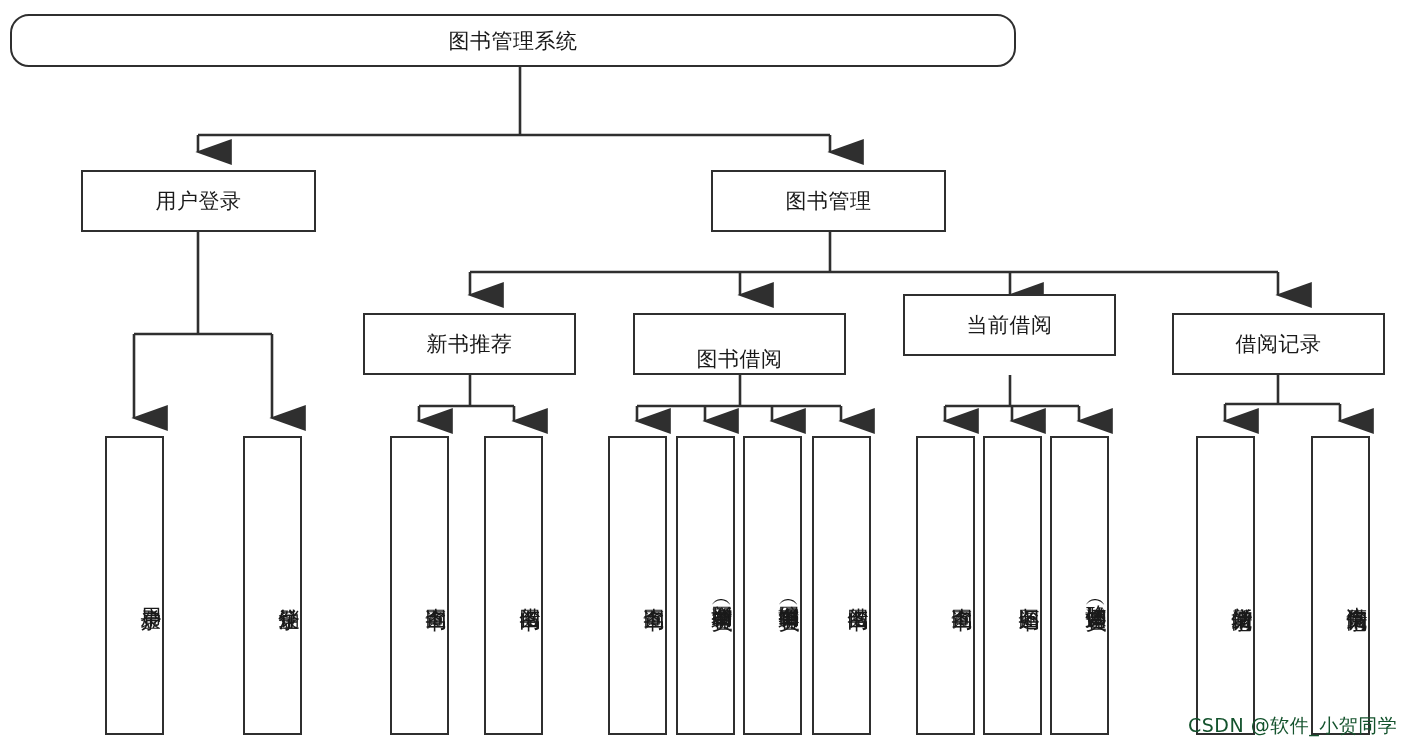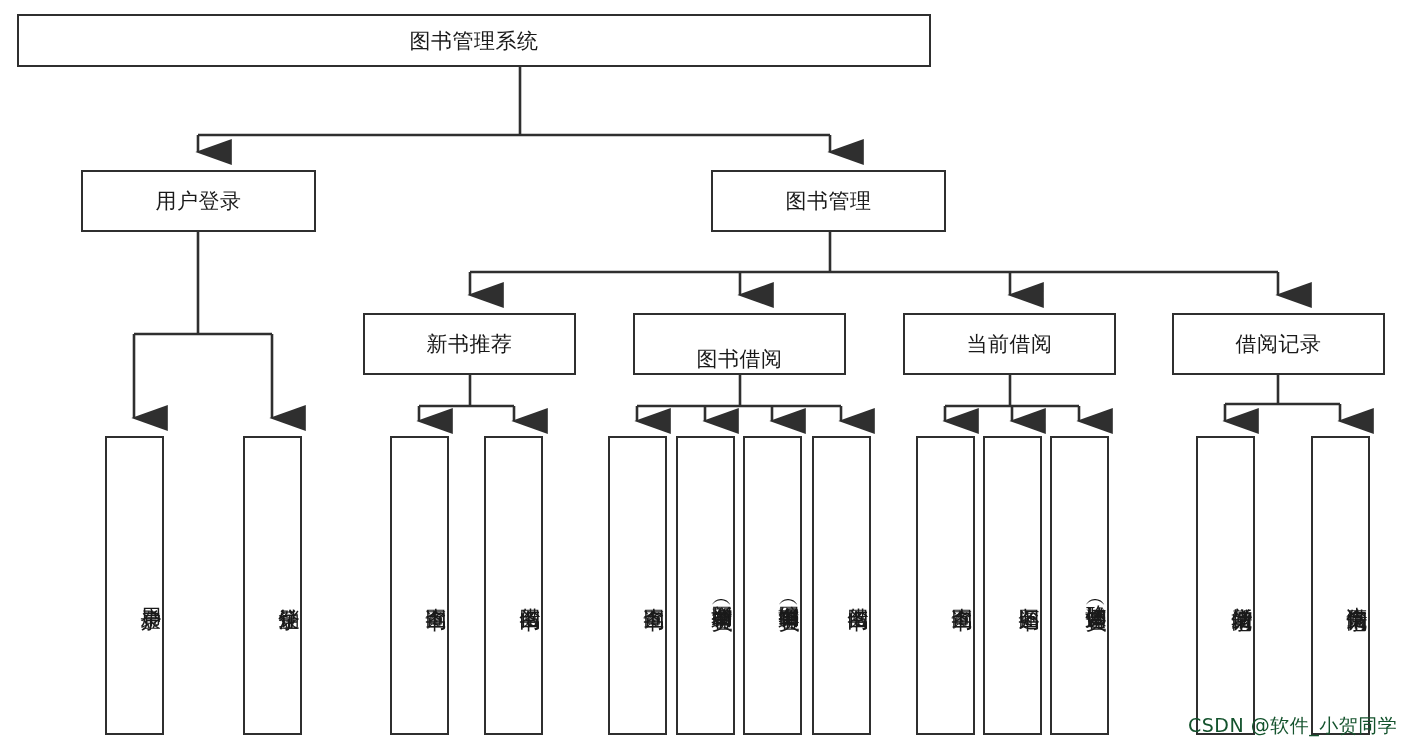--- a/index.html
+++ b/index.html
@@ -111,38 +111,38 @@
       <path d="M 1012 406 L 1012 421" marker-end="url(#arrow)"></path>
       <path d="M 1079 406 L 1079 421" marker-end="url(#arrow)"></path>
 
       <path d="M 1278 375 L 1278 404"></path>
       <path d="M 1225 404 L 1340 404"></path>
       <path d="M 1225 404 L 1225 421" marker-end="url(#arrow)"></path>
       <path d="M 1340 404 L 1340 421" marker-end="url(#arrow)"></path>
     </g>
   </svg>
 
-  <div class="node horiz" style="left:17px; top:14px; width:914px; height:53px;">
+  <div class="node horiz" style="left:10px; top:14px; width:1006px; height:53px;border-radius:19px;">
     <span class="lbl">图书管理系统</span>
   </div>
 
   <div class="node horiz" style="left:81px; top:170px; width:235px; height:62px;">
     <span class="lbl">用户登录</span>
   </div>
   <div class="node horiz" style="left:711px; top:170px; width:235px; height:62px;">
     <span class="lbl">图书管理</span>
   </div>
 
   <div class="node horiz" style="left:363px; top:313px; width:213px; height:62px;">
     <span class="lbl">新书推荐</span>
   </div>
   <div class="node horiz" style="left:633px; top:313px; width:213px; height:62px;align-items:flex-end;">
     <span class="lbl">图书借阅</span>
   </div>
-  <div class="node horiz" style="left:903px; top:313px; width:213px; height:62px;">
+  <div class="node horiz" style="left:903px; top:294px; width:213px; height:62px;">
     <span class="lbl">当前借阅</span>
   </div>
   <div class="node horiz" style="left:1172px; top:313px; width:213px; height:62px;">
     <span class="lbl">借阅记录</span>
   </div>
 
   <div class="node vert" style="left:105px; top:436px; width:59px; height:299px;">
     <span class="lbl">用户登录</span>
   </div>
   <div class="node vert" style="left:243px; top:436px; width:59px; height:299px;">

